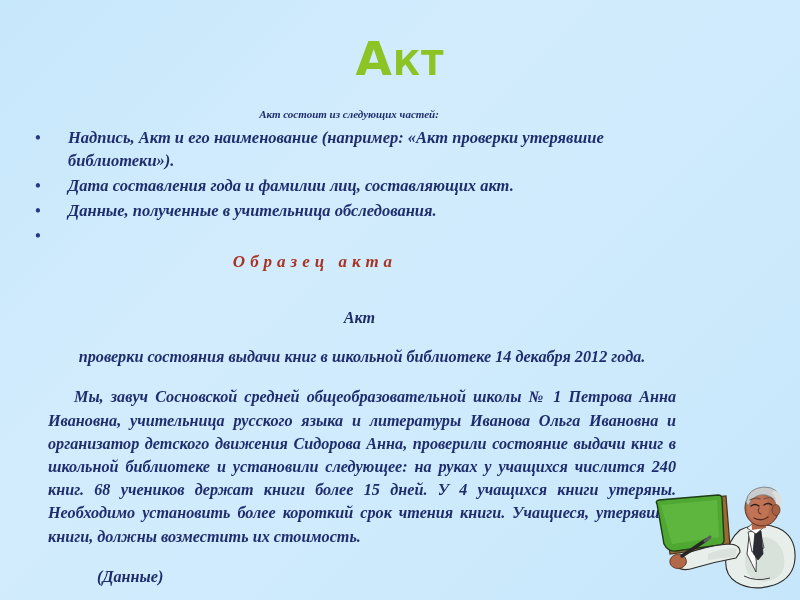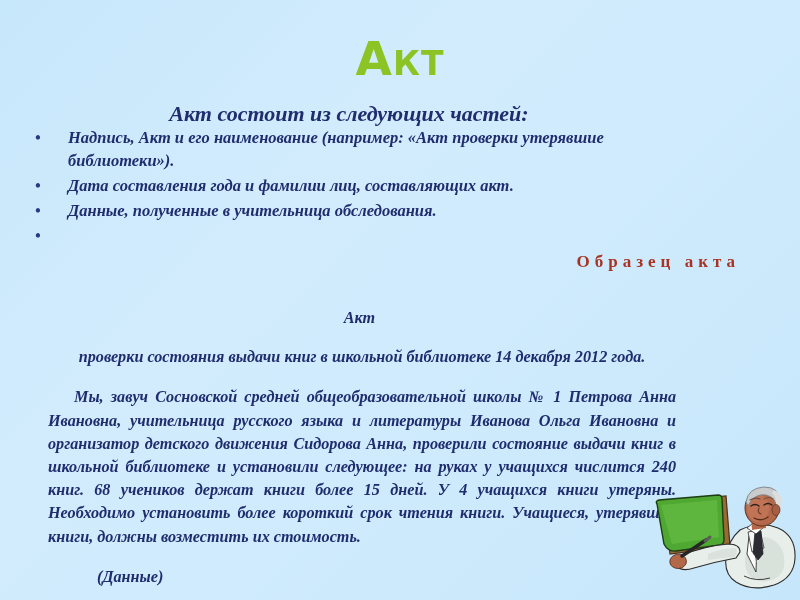--- a/index.html
+++ b/index.html
@@ -43,21 +43,21 @@
     position: absolute;
     left: 18px;
     top: 103px;
     width: 668px;
   }
   #intro-lead {
     text-align: center;
     font-family: "Liberation Serif", serif;
     font-style: italic;
     font-weight: bold;
-    font-size: 22px;
+    font-size: 11px;
     line-height: 22px;
     color: #1f2d6e;
     margin: 0 0 1px 0;
     padding-right: 6px;
   }
   ul.parts {
     list-style: none;
     margin: 0;
     padding: 0;
   }
@@ -80,22 +80,23 @@
     line-height: 23px;
     color: #2b3a86;
   }
 
   
   #sample-heading {
     position: absolute;
     left: 0;
     top: 250px;
     width: 740px;
-    text-align: right;
-    font-family: "Liberation Serif", serif;
+    text-align: center;
+    font-family: "Liberation Serif", serif;
+    font-style: italic;
     font-weight: bold;
     font-size: 17px;
     line-height: 24px;
     color: #a83323;
     letter-spacing: 5px;
     text-indent: -110px;
   }
 
   
   #doc-body {

